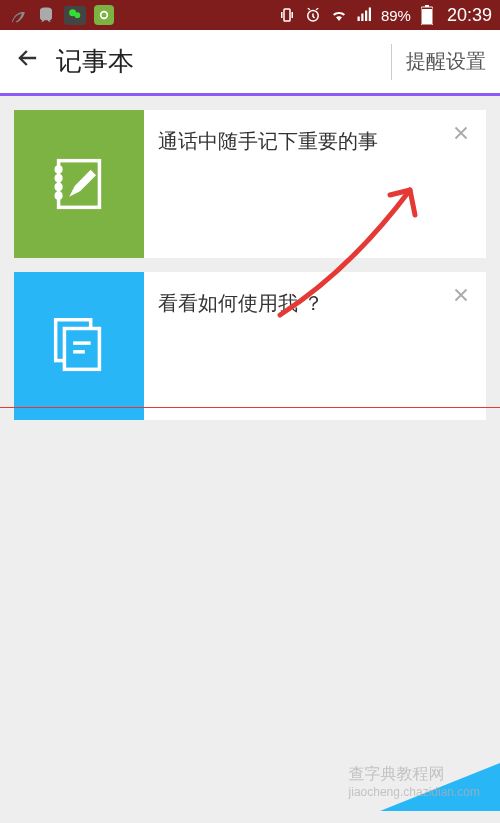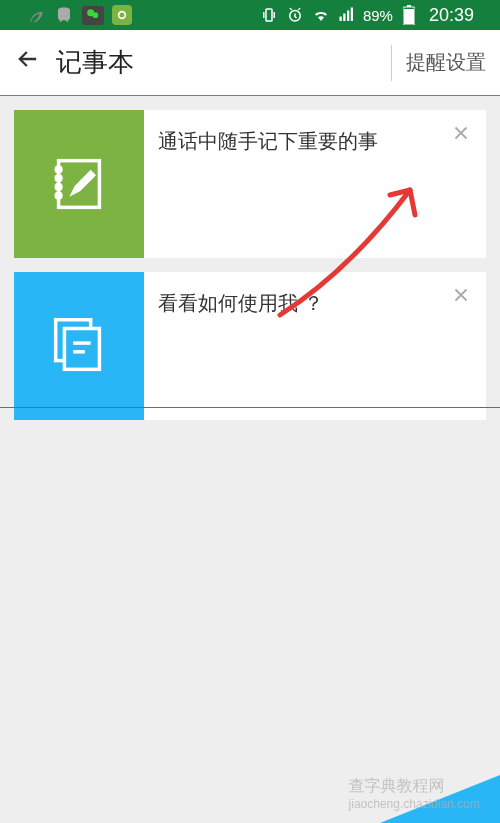--- a/index.html
+++ b/index.html
@@ -1,45 +1,45 @@
 <!DOCTYPE html>
 <html><head>
   <meta charset="utf-8">
   <style>
     * { margin: 0; padding: 0; box-sizing: border-box; }
     body { width: 500px; height: 823px; background: #eeeeee; font-family: -apple-system, "Helvetica Neue", sans-serif; position: relative; overflow: hidden; }
     
-    .status-bar { height: 30px; background: #15803d; color: #fff; display: flex; align-items: center; padding: 0 26px; font-size: 15px; }
+    .status-bar { height: 30px; background: #7f1d1d; color: #fff; display: flex; align-items: center; padding: 0 8px; font-size: 15px; }
     .status-left { display: flex; gap: 8px; align-items: center; flex: 1; }
     .status-right { display: flex; gap: 6px; align-items: center; }
     .status-icon { width: 20px; height: 20px; display: inline-flex; align-items: center; justify-content: center; }
     .wechat { background: #444; color: #0c0; border-radius: 3px; font-size: 12px; padding: 1px 3px; }
     .safe360 { background: #7cb342; border-radius: 4px; width: 20px; height: 20px; }
     
-    .app-header { background: #fff; height: 66px; display: flex; align-items: center; padding: 0 14px; border-bottom: 1px solid #8b5cf6; }
+    .app-header { background: #fff; height: 66px; display: flex; align-items: center; padding: 0 14px; border-bottom: 3px solid #8b5cf6; }
     .back-arrow { font-size: 28px; color: #333; margin-right: 14px; }
     .app-title { font-size: 26px; color: #222; flex: 1; }
     .settings-divider { width: 1px; height: 36px; background: #ccc; margin-right: 14px; }
     .settings-link { font-size: 20px; color: #555; }
     
     .content { padding: 14px; }
     .section-row { display: flex; align-items: center; margin-bottom: 14px; }
     .section-label { font-size: 20px; color: #555; flex: 1; }
     .new-button { background: #fff; border: 1px solid #d0d0d0; border-radius: 28px; padding: 10px 22px; color: #29b6f6; font-size: 19px; display: flex; align-items: center; gap: 6px; }
     .plus { font-size: 20px; font-weight: bold; }
     
     .card { background: #fff; display: flex; margin-bottom: 14px; position: relative; min-height: 148px; }
     .card-icon-box { width: 130px; height: 148px; display: flex; align-items: center; justify-content: center; flex-shrink: 0; }
     .icon-blue { background: #29b6f6; }
     .icon-green { background: #7cb342; }
     .card-content { flex: 1; padding: 18px 14px; position: relative; }
     .card-title { font-size: 20px; color: #333; }
     .close-x { position: absolute; top: 12px; right: 14px; color: #aaa; font-size: 24px; }
     
-    .watermark-area { position: absolute; bottom: 0; right: 0; width: 200px; height: 60px; text-decoration: underline; }
+    .watermark-area { position: absolute; bottom: 12px; right: 0; width: 200px; height: 60px; text-decoration: underline; }
     .watermark-text { position: absolute; bottom: 12px; right: 20px; color: #b0b0b0; font-size: 16px; opacity: 0.7; }
     .watermark-tri { position: absolute; bottom: 0; right: 0; width: 0; height: 0; border-style: solid; border-width: 0 0 48px 120px; border-color: transparent transparent #29b6f6 transparent; }
     
     .annotation-arrow { position: absolute; top: 170px; left: 250px; width: 200px; height: 160px; pointer-events: none; }
     .annotation-line { position: absolute; top: 407px; left: 0; width: 500px; height: 1px; background: #e53935; pointer-events: none; }
   </style>
 </head>
 <body>
 
 <div class="status-bar">

